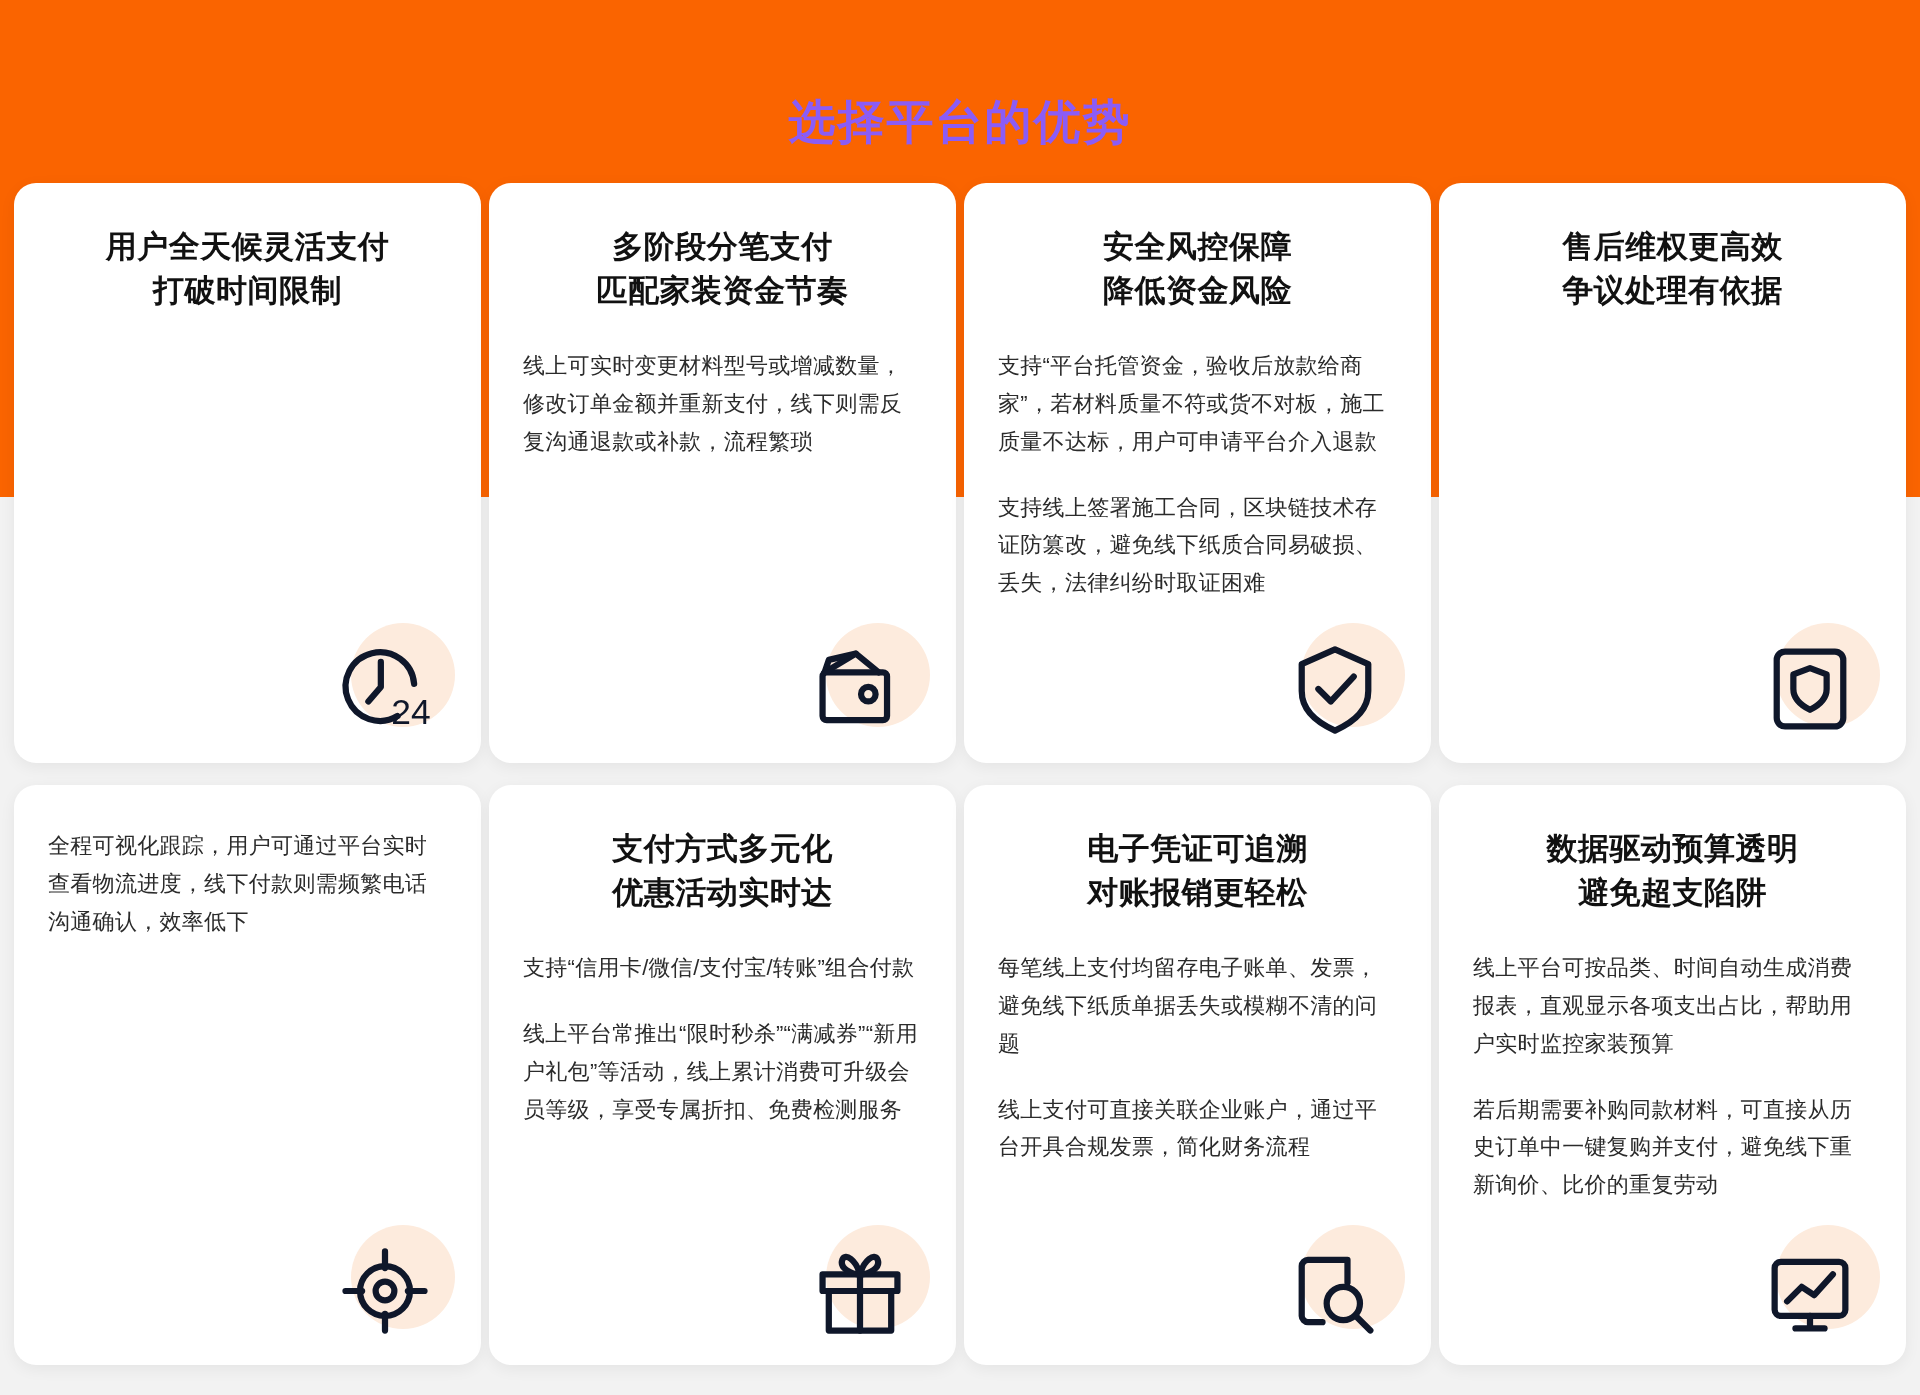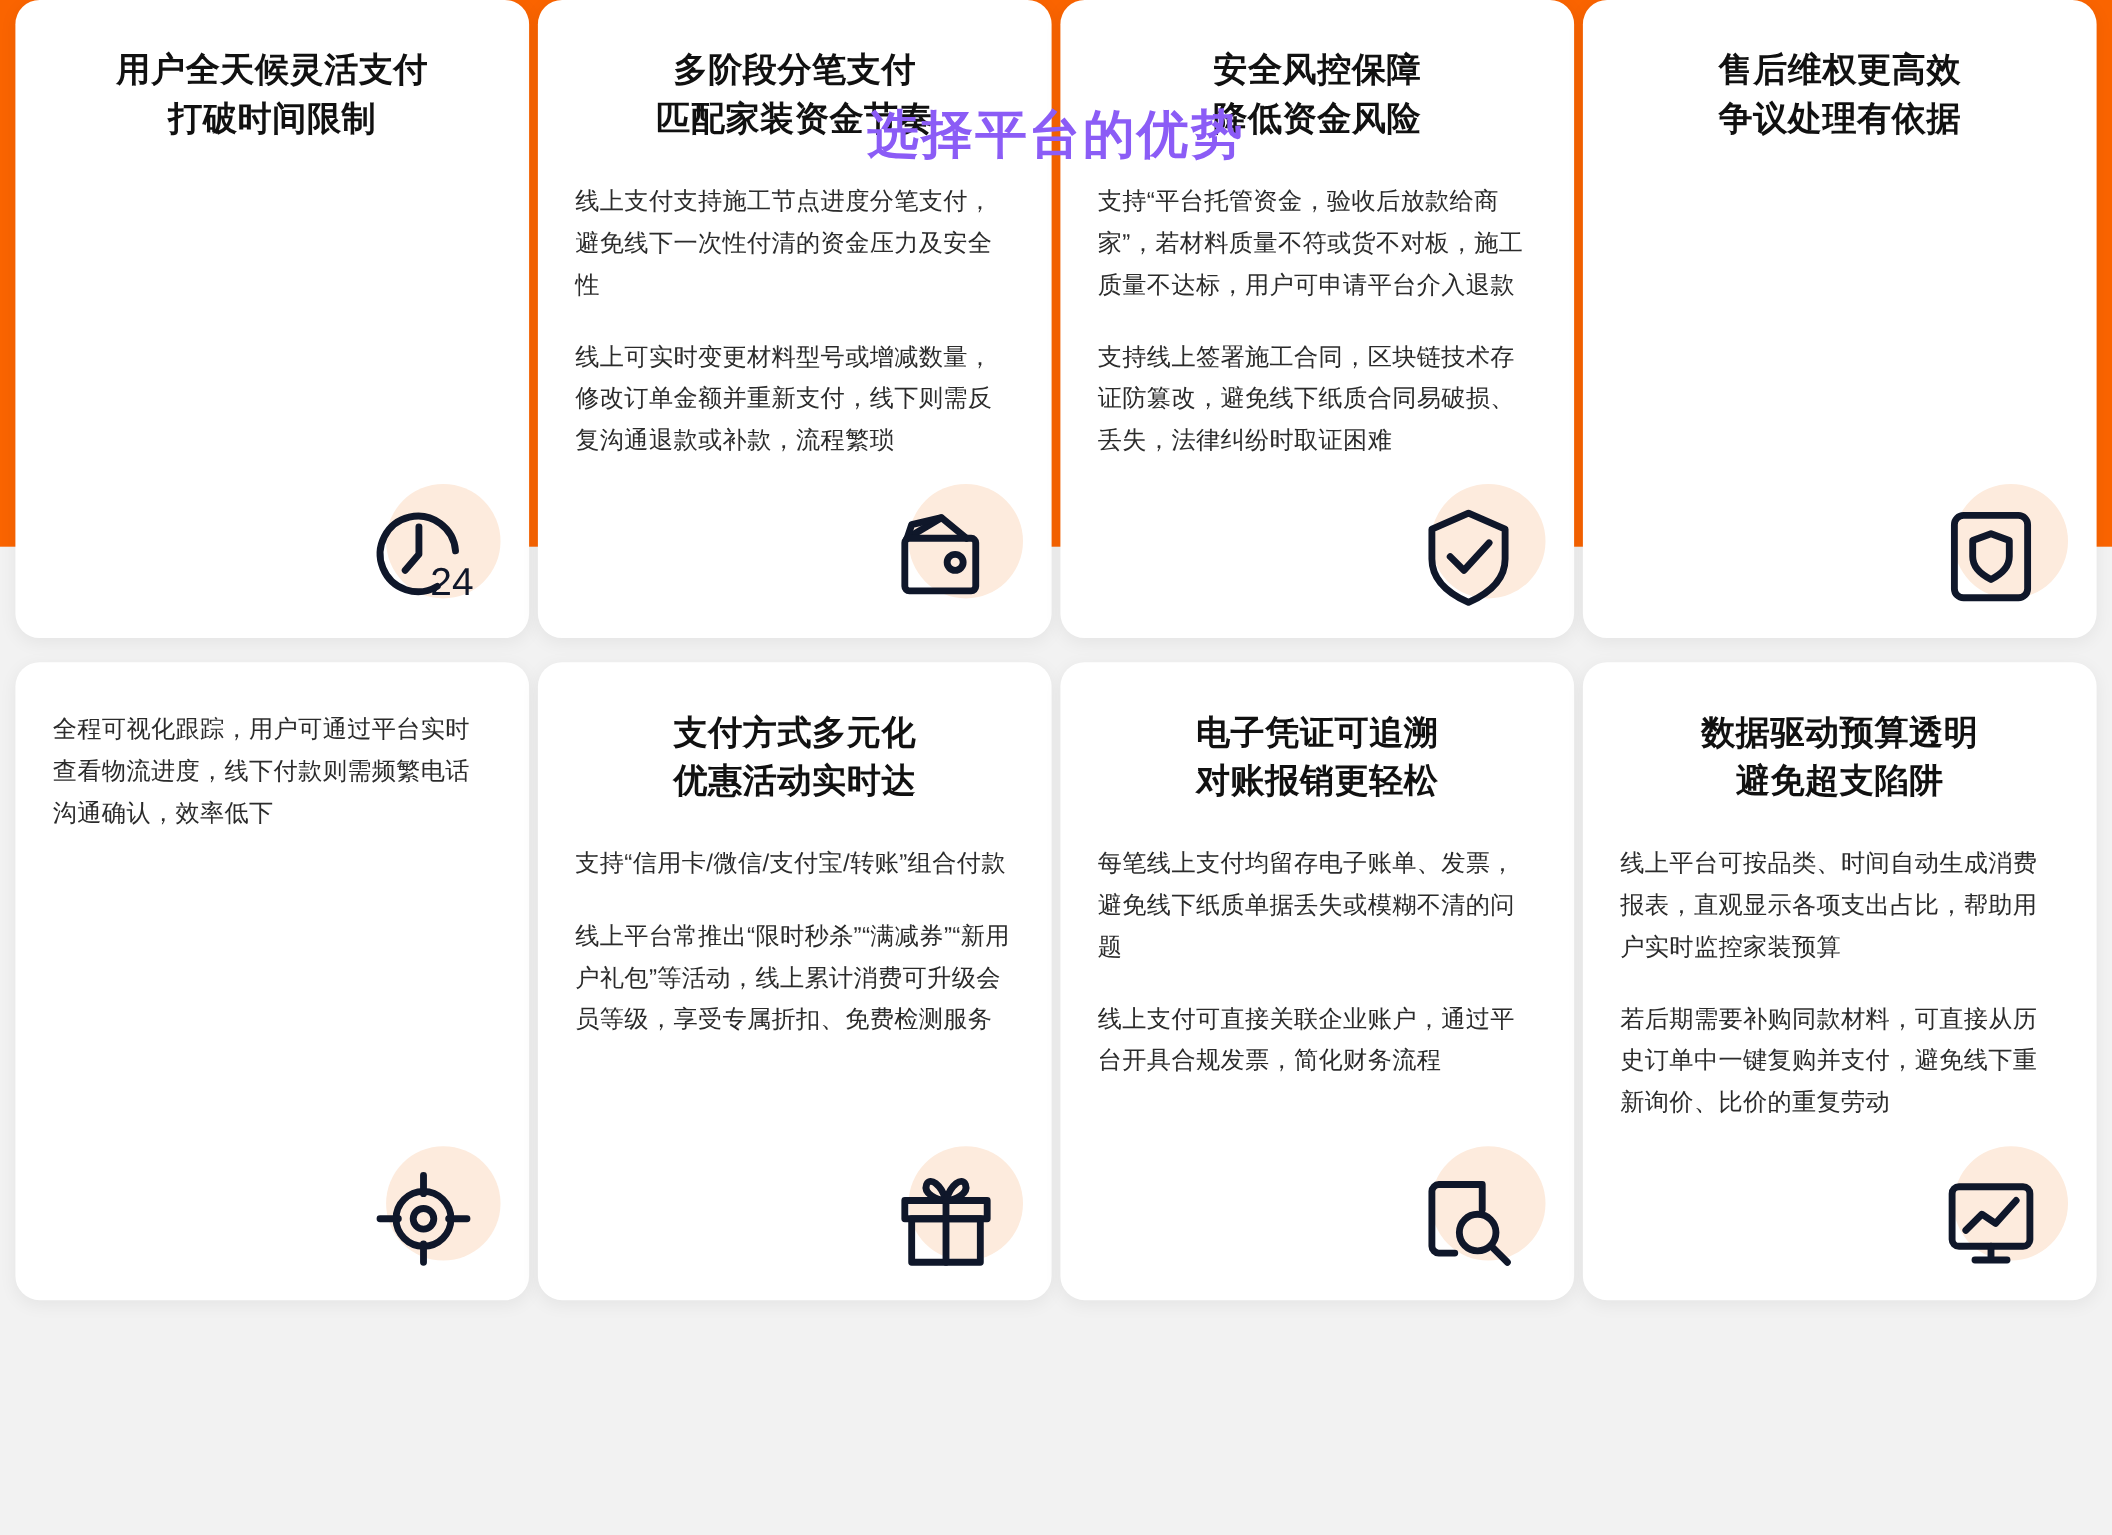--- a/index.html
+++ b/index.html
@@ -29,20 +29,21 @@
     position:absolute;
     left:0;top:0;width:1920px;height:1395px;
     z-index:2;
     display:grid;
     grid-template-columns:repeat(4,467px);
     grid-template-rows:580px 580px;
     column-gap:8px;
     row-gap:22px;
     justify-content:center;
     align-content:start;
+    padding-top:183px;
     box-sizing:border-box;
   }
   .card{
     background:#ffffff;
     border-radius:22px;
     box-shadow:0 4px 16px rgba(0,0,0,0.06);
     position:relative;
     overflow:hidden;
     padding:42px 34px 0 34px;
     box-sizing:border-box;
@@ -102,21 +103,20 @@
         <path d="M46 24 L46 48 L34 62"></path>
         <text x="56" y="84" font-size="34" font-family="'Liberation Sans',sans-serif" fill="currentColor" stroke="none">24</text>
       </svg>
     </div>
   </div>
 
   <div class="card">
     <div class="card-title">多阶段分笔支付
 匹配家装资金节奏</div>
     <div class="card-body">
-      <p>线上支付支持施工节点进度分笔支付，避免线下一次性付清的资金压力及安全性</p>
       <p>线上可实时变更材料型号或增减数量，修改订单金额并重新支付，线下则需反复沟通退款或补款，流程繁琐</p>
     </div>
     <div class="deco-circle"></div>
     <div class="card-icon">
       <svg viewBox="0 0 100 100" fill="none" stroke="currentColor" stroke-width="6" stroke-linecap="round" stroke-linejoin="round">
         <path d="M16 34 L46 16 L68 34"></path>
         <path d="M16 34 L20 22 L46 16"></path>
         <rect x="14" y="34" width="62" height="46" rx="4"></rect>
         <circle cx="58" cy="55" r="7"></circle>
       </svg>

